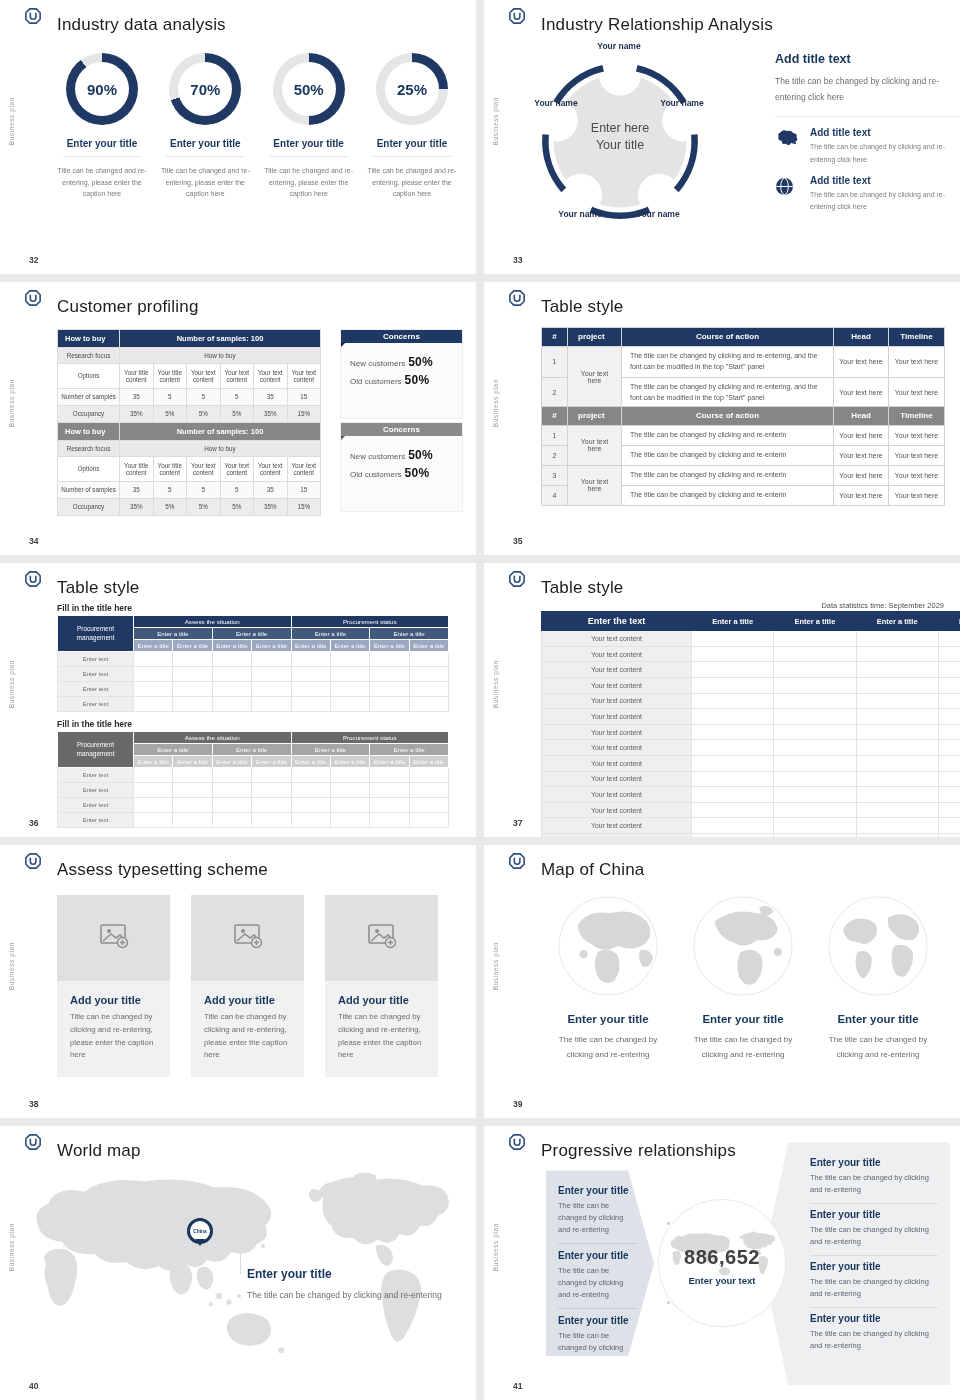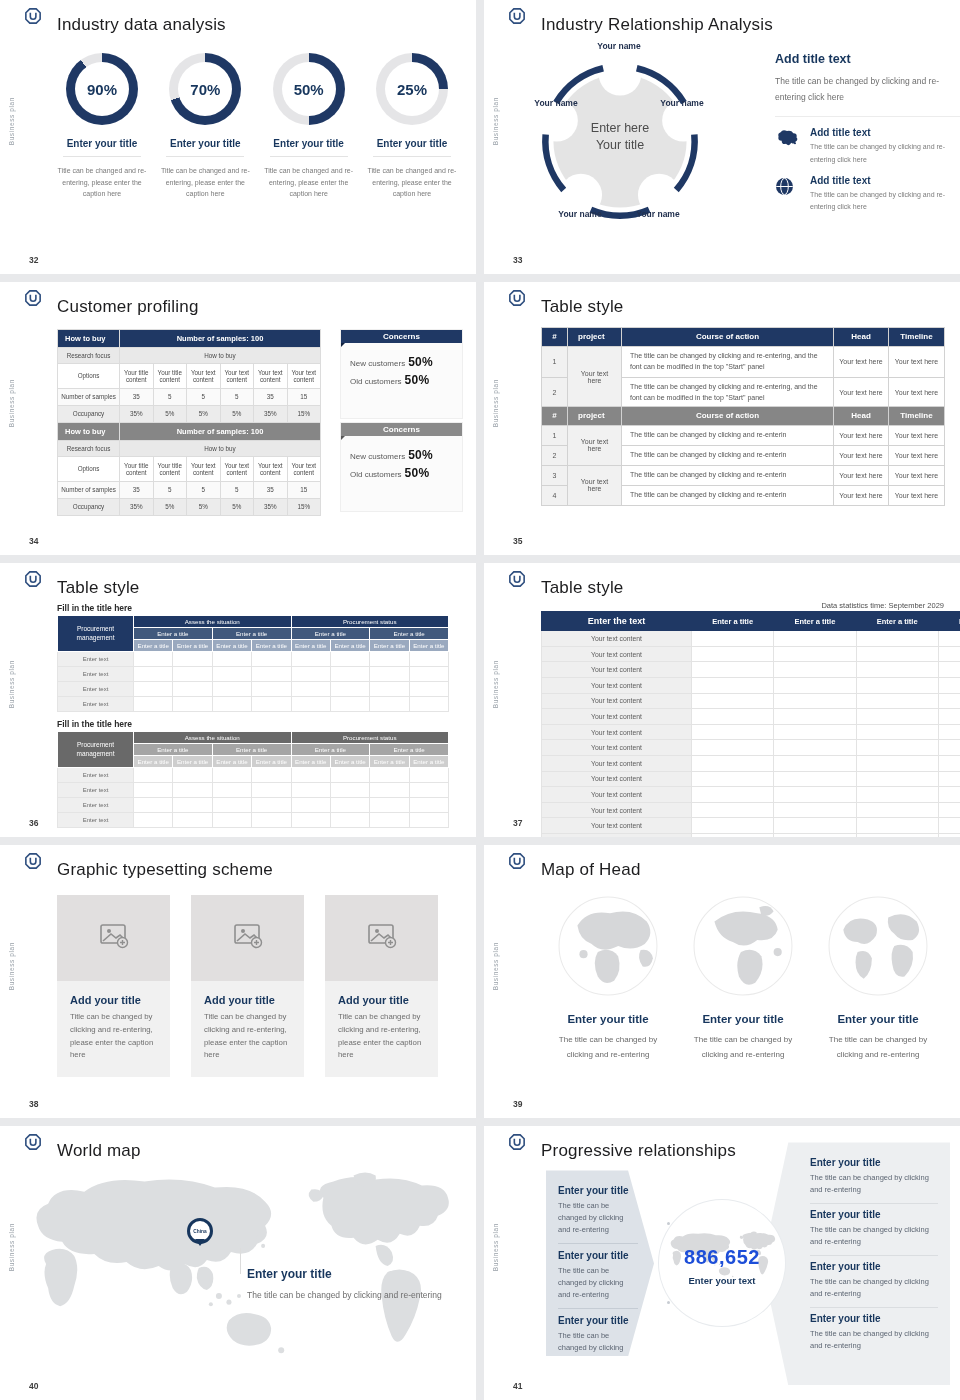--- a/index.html
+++ b/index.html
@@ -110,21 +110,21 @@
   .lp .lpi:last-child{border-bottom:0;}
   .lit{font-size:10px;font-weight:700;color:#17365d;margin:0 0 4px;}
   .lic{font-size:7.5px;color:#5d6673;line-height:1.6;margin:0;}
   .rp{position:absolute;left:278px;top:16px;width:188px;height:243px;background:#edeff1;clip-path:polygon(14% 0,100% 0,100% 100%,14% 100%,0 50%);padding:10px 12px 0 48px;box-sizing:border-box;}
   .rpi{padding:5px 0 7px;border-bottom:1px solid #dadde0;}
   .rp .rpi:last-child{border-bottom:0;}
   .circ41{position:absolute;left:175px;top:74px;width:126px;height:126px;background:#fff;border-radius:50%;z-index:2;box-shadow:0 0 0 1px #e8ebee;text-align:center;}
   .circ41 .mini{position:absolute;left:8px;top:30px;width:110px;height:54px;}
   .circ41::before,.circ41::after{content:"";position:absolute;width:3px;height:3px;border-radius:50%;background:#c7ccd2;}
   .circ41::before{left:8px;top:22px;}.circ41::after{left:8px;bottom:22px;}
-  .cv{position:relative;margin-top:46px;font-size:20px;font-weight:700;color:#1d4ed8;letter-spacing:.5px;}
+  .cv{position:relative;margin-top:46px;font-size:20px;font-weight:700;color:#404040;letter-spacing:.5px;}
   .cl{position:relative;margin-top:6px;font-size:9.5px;font-weight:700;color:#17365d;}
 </style>
 </head>
 <body>
 
 <svg width="0" height="0" style="position:absolute" aria-hidden="true">
 <defs>
 <g id="landworld">
   <path d="M16,58 Q10,42 26,36 Q34,18 62,24 Q84,8 122,14 Q160,8 192,20 Q226,16 242,34 Q254,46 242,58 Q248,70 234,76 Q226,90 208,84 Q200,98 184,92 Q176,104 162,96 Q150,108 136,98 Q118,106 104,94 Q84,98 72,86 Q48,88 40,74 Q20,72 16,58 Z"></path>
   <path d="M150,96 Q162,92 168,102 Q172,114 164,124 Q156,130 150,120 Q144,106 150,96 Z"></path>
@@ -761,21 +761,21 @@
         </tbody>
     </table>
     <div class="page">37</div>
   </section>
 
   <section class="slide">
     <div class="logo"><svg width="16" height="16" viewBox="0 0 15 15">
           <use href="#brandlogo"></use>
         </svg></div>
     <div class="vtext">Business plan</div>
-    <h2 class="stitle">Graphic typesetting scheme</h2>
+    <h2 class="stitle">Assess typesetting scheme</h2>
     <div class="cards">
 
         <div class="card">
           <div class="cimg">
             <span>
               <svg width="30" height="26" viewBox="0 0 30 26">
                 <rect x="2" y="2" width="24" height="18" rx="1.8" fill="none" stroke="#8f8f8f" stroke-width="1.6"></rect>
                 <circle cx="10" cy="8" r="2" fill="#8f8f8f"></circle>
                 <path d="M4,18 L12,11 L17,15 L21,12 L25,16" fill="none" stroke="#8f8f8f" stroke-width="1.6"></path>
                 <circle cx="23.5" cy="19.5" r="5" fill="#e1dfdf" stroke="#8f8f8f" stroke-width="1.4"></circle>
@@ -826,21 +826,21 @@
         </div>
       </div>
     <div class="page">38</div>
   </section>
 
   <section class="slide">
     <div class="logo"><svg width="16" height="16" viewBox="0 0 15 15">
           <use href="#brandlogo"></use>
         </svg></div>
     <div class="vtext">Business plan</div>
-    <h2 class="stitle">Map of Head</h2>
+    <h2 class="stitle">Map of China</h2>
 
     <div class="gcol gc0">
       <svg width="102" height="102" viewBox="0 0 100 100">
         <circle cx="50" cy="50" r="48" fill="#fff" stroke="#eaeaea"></circle>
         <g fill="#d6d7d9">
             <path d="M20,30 Q30,14 52,18 Q74,12 88,26 Q96,38 86,48 Q74,56 60,50 Q44,58 34,48 Q22,44 20,30 Z"></path>
             <path d="M40,56 Q52,50 60,60 Q64,74 56,84 Q46,90 40,80 Q34,66 40,56 Z"></path>
             <path d="M82,54 Q92,52 94,62 Q92,72 84,70 Q78,62 82,54 Z"></path>
             <circle cx="26" cy="58" r="4"></circle>
           </g>

